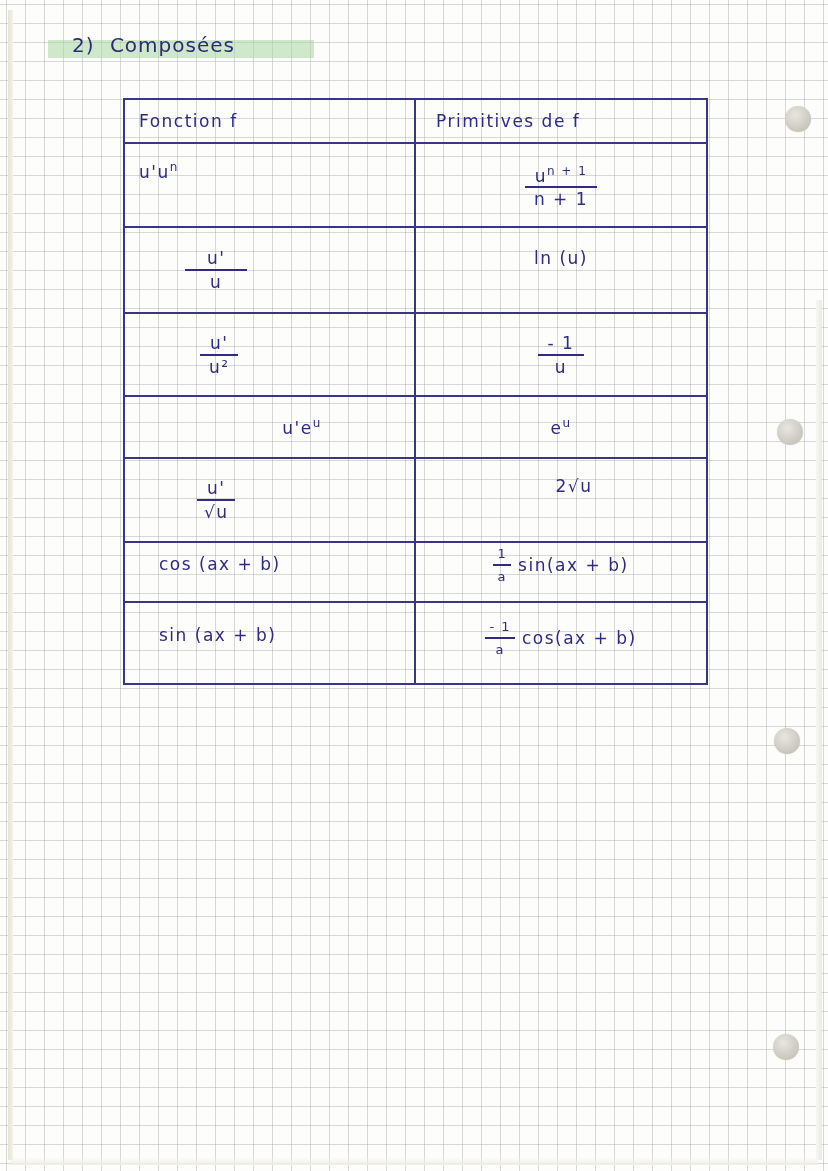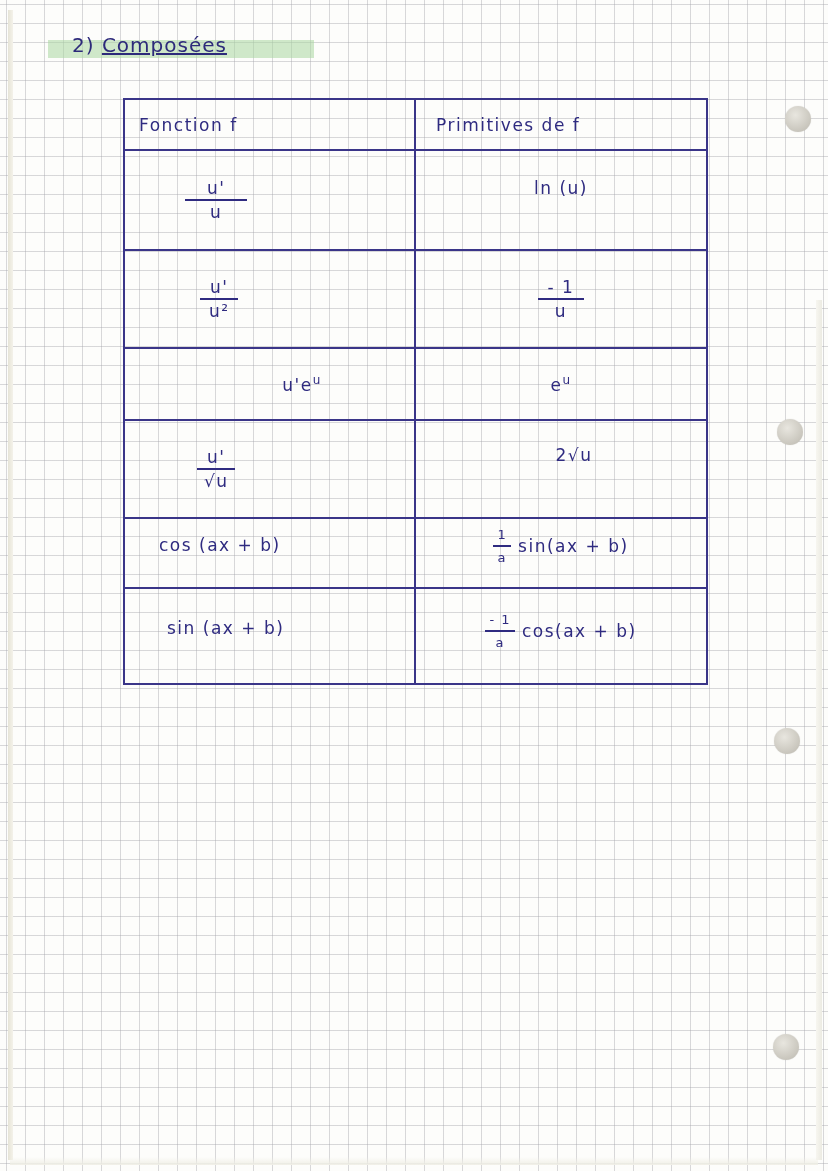--- a/index.html
+++ b/index.html
@@ -73,38 +73,51 @@
   <div class="edge-bottom"></div>
 
   <div class="hole" style="left:785px; top:106px;"></div>
   <div class="hole" style="left:777px; top:419px;"></div>
   <div class="hole" style="left:774px; top:728px;"></div>
   <div class="hole" style="left:773px; top:1034px;"></div>
 
   <div class="highlight"></div>
   <div class="title">
     <span>2)</span>
-    <span style="margin-left:0;text-decoration:underline;">Composées</span>
+    <span style="margin-left:8px;">Composées</span>
   </div>
 
   <table class="prim">
     <colgroup>
         <col class="c1">
         <col class="c2">
       </colgroup>
     <tbody>
         <tr style="height:41px;">
       <td class="cell-left hand">
         <span>Fonction f</span>
       </td>
       <td class="cell-left hand" style="padding-left:20px !important;">
         <span>Primitives de f</span>
       </td>
     </tr>
 
+    <tr style="height:79px;">
+      <td class="cell-left hand">
+        <span style="position:relative; top:-14px;">
+          <span>u'u</span><sup>n</sup>
+        </span>
+      </td>
+      <td class="cell-center hand">
+        <span class="frac">
+          <span class="num"><span>u</span><sup>n + 1</sup></span>
+          <span class="den">n + 1</span>
+        </span>
+      </td>
+    </tr>
 
     <tr style="height:80px;">
       <td class="cell-center hand" style="text-align:left; padding-left:60px;">
         <span class="frac">
           <span class="num" style="padding:0 22px 2px;">u'</span>
           <span class="den">u</span>
         </span>
       </td>
       <td class="cell-center hand">
         <span style="position:relative; top:-12px;">ln (u)</span>
@@ -157,21 +170,21 @@
             <span class="num" style="padding:0 4px 1px; font-size:13px;">1</span>
             <span class="den" style="font-size:13px;">a</span>
           </span>
           <span>sin(ax + b)</span>
         </span>
       </td>
     </tr>
 
     <tr style="height:77px;">
       <td class="cell-left hand">
-        <span style="position:relative; top:-8px; padding-left:28px;">sin (ax + b)</span>
+        <span style="position:relative; top:-8px; padding-left:20px;">sin (ax + b)</span>
       </td>
       <td class="cell-center hand">
         <span style="position:relative; top:-4px;">
           <span class="frac">
             <span class="num" style="padding:0 4px 1px; font-size:13px;">- 1</span>
             <span class="den" style="font-size:13px;">a</span>
           </span>
           <span>cos(ax + b)</span>
         </span>
       </td>

